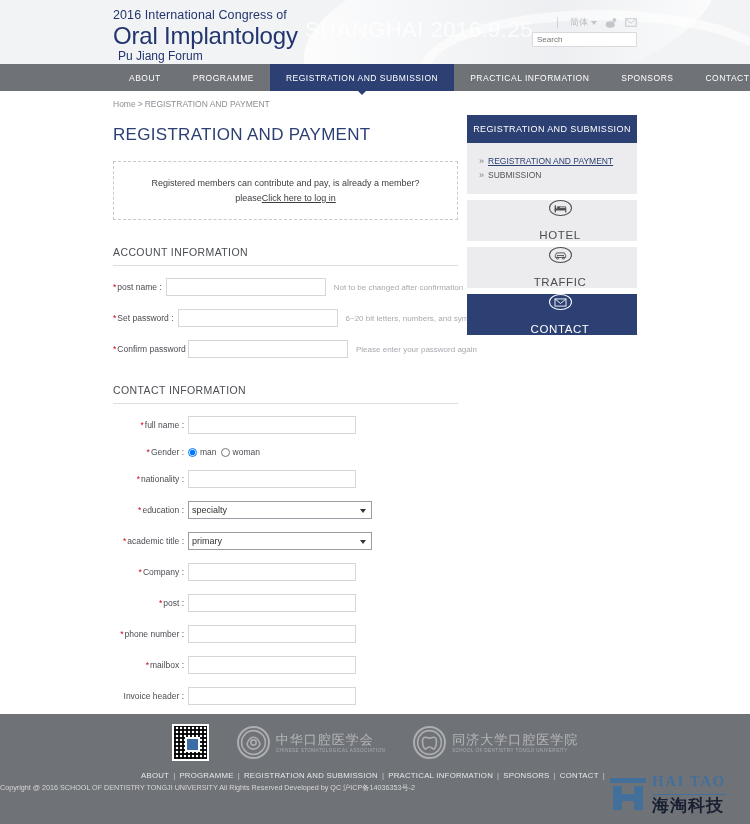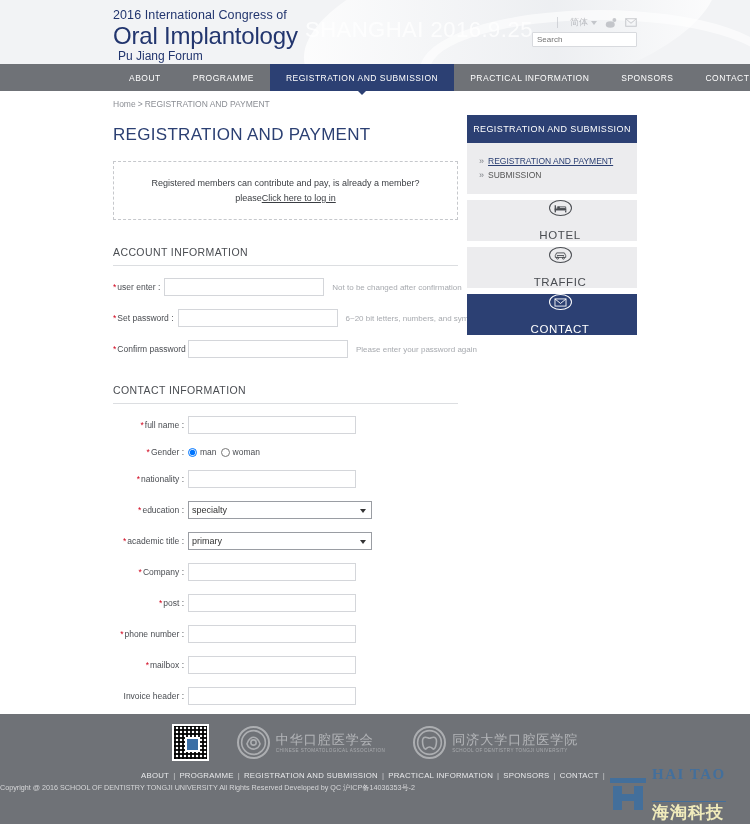--- a/index.html
+++ b/index.html
@@ -268,24 +268,24 @@
     position:relative; width:36px; height:36px;
   }
   .haitao-h .bar-t { position:absolute; left:0; top:2px; width:36px; height:5px; background:#3f6fa0;}
   .haitao-h .l { position:absolute; left:3px; top:10px; width:9px; height:24px; background:#3f6fa0;}
   .haitao-h .r { position:absolute; left:24px; top:10px; width:9px; height:24px; background:#3f6fa0;}
   .haitao-h .m { position:absolute; left:3px; top:18px; width:30px; height:7px; background:#3f6fa0;}
   .haitao-txt { line-height:1; }
   .haitao-en {
     font-size:15px; color:#3f6fa0; letter-spacing:1.5px;
     font-family:"Liberation Serif", serif; font-weight:bold;
-    border-bottom:1.5px solid #3f6fa0; padding-bottom:19px;
+    border-bottom:1.5px solid #3f6fa0; padding-bottom:5px;
   }
   .haitao-cn {
-    font-size:17px; color:#fef9c3; letter-spacing:1px; margin-top:2px;
+    font-size:17px; color:#0f172a; letter-spacing:1px; margin-top:2px;
     font-family:"DejaVu Sans", sans-serif; font-weight:bold;
   }
 </style>
 </head>
 <body>
 
 <div class="page">
 
   <div class="header">
     <div class="header-swoosh"></div>
@@ -353,21 +353,21 @@
 
         <div class="notice">
           <div>Registered members can contribute and pay, is already a member?</div>
           <div><span>please</span><a href="#">Click here to log in</a></div>
         </div>
 
         <div class="sec-title">ACCOUNT INFORMATION</div>
 
         <div class="form">
           <div class="frow">
-            <div class="flabel"><span class="req">*</span><span>user enter :</span></div>
+            <div class="flabel"><span class="req">*</span><span>post name :</span></div>
             <div class="fctrl">
               <input class="inp" type="text" value="" style="">
               <span class="hint">Not to be changed after confirmation</span>
             </div>
           </div>
           <div class="frow">
             <div class="flabel"><span class="req">*</span><span>Set password :</span></div>
             <div class="fctrl">
               <input class="inp" type="password" style="">
               <span class="hint">6~20 bit letters, numbers, and symbols</span>

